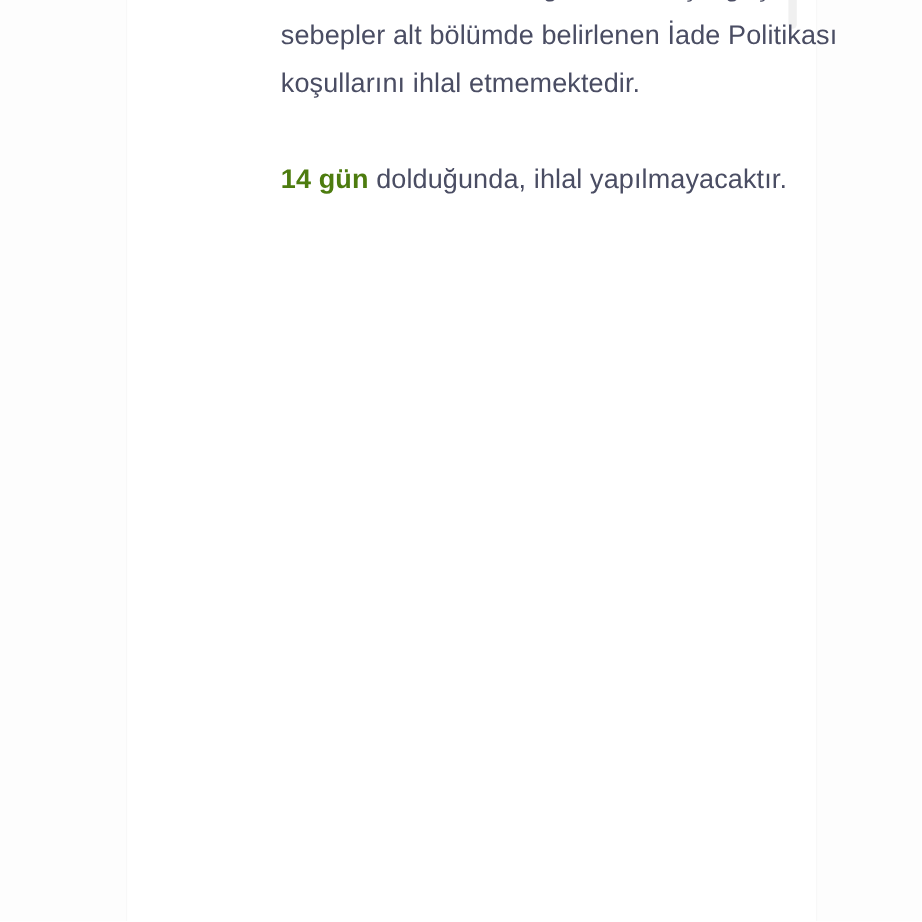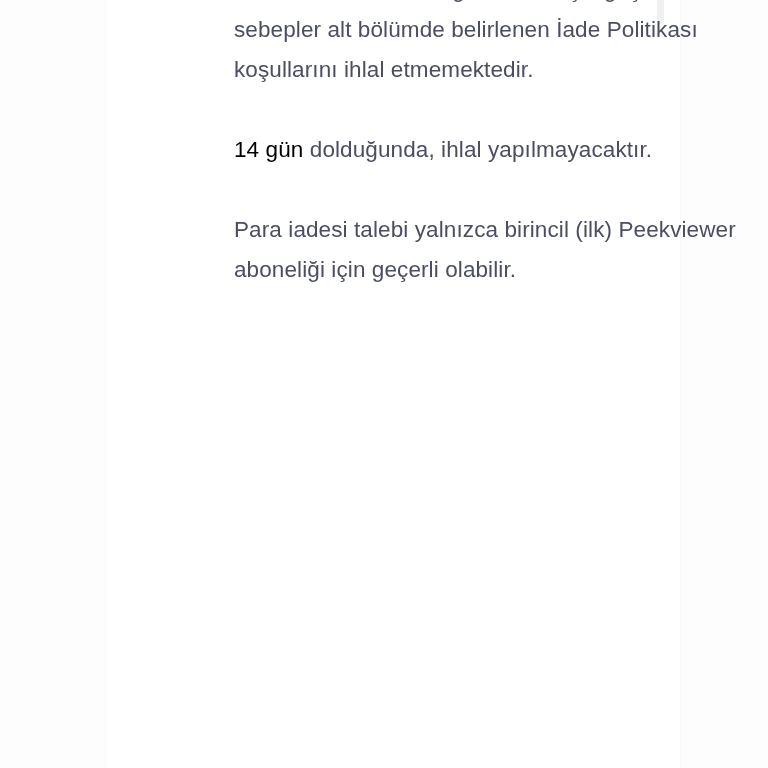--- a/index.html
+++ b/index.html
@@ -72,42 +72,41 @@
     color: #4a4d63;
     letter-spacing: 0.1px;
     font-weight: 400;
   }
 
   p.para.clipped-top {
     margin-bottom: 40px;
   }
 
   .lead-bold {
-    font-weight: 400;
-    color: #000000;
+    font-weight: 700;
+    color: #4d7c0f;
   }
 </style>
 </head>
 <body>
 
 <div id="page">
 
   <div id="gutter-left"></div>
   <div id="gutter-right"></div>
 
   <div id="card">
 
     <div id="scrollbar-thumb"></div>
 
     <div id="content">
 
       <p class="para clipped-top">almanız mümkündür; geri almak için geçerli sebepler alt bölümde belirlenen İade Politikası koşullarını ihlal etmemektedir.</p>
 
       <p class="para"><span class="lead-bold">14 gün</span><span> dolduğunda, ihlal yapılmayacaktır.</span></p>
 
-      <p class="para">Para iadesi talebi yalnızca birincil (ilk) Peekviewer aboneliği için geçerli olabilir.</p>
 
 
 
 
     </div>
   </div>
 </div>
 
 </body></html>

